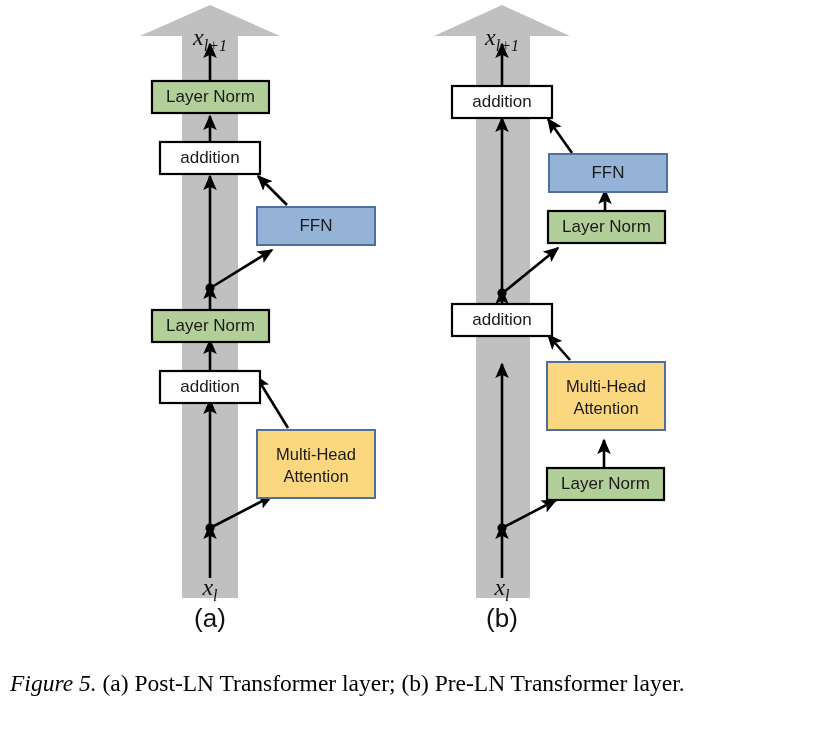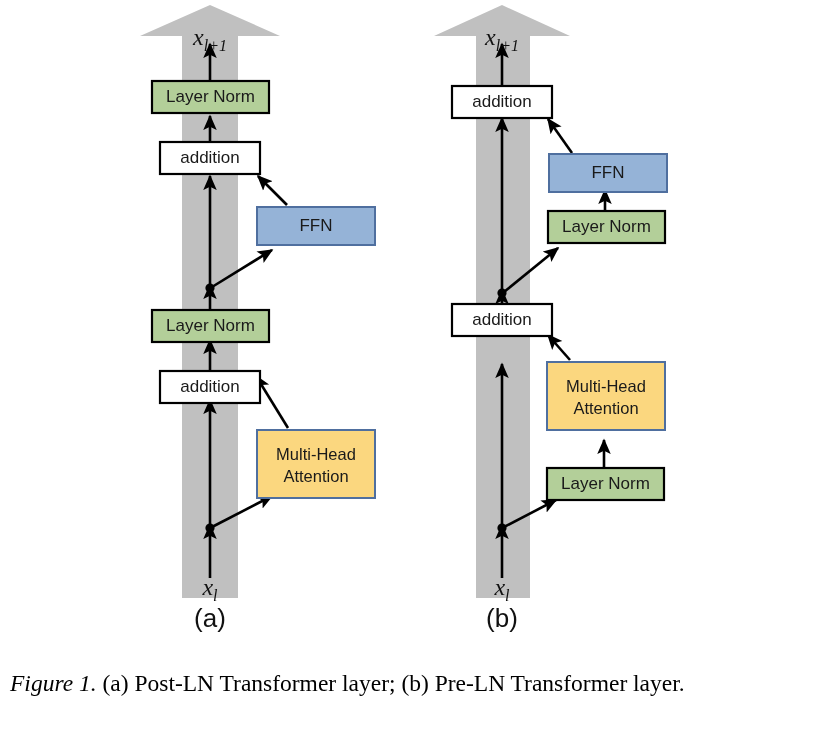--- a/index.html
+++ b/index.html
@@ -217,16 +217,16 @@
 
       <text class="math-label" x="502" y="595">
         <tspan>x</tspan><tspan class="math-sub" dy="6">l</tspan>
       </text>
 
       <text class="panel-label" x="502" y="620">(b)</text>
     </g>
   </svg>
 
   <div class="caption">
-    <span class="caption-title">Figure 1.</span><span> (a) Post-LN Transformer layer; (b) Pre-LN Transformer layer.</span>
+    <span class="caption-title">Figure 5.</span><span> (a) Post-LN Transformer layer; (b) Pre-LN Transformer layer.</span>
   </div>
 
 </div>
 
 </body></html>

